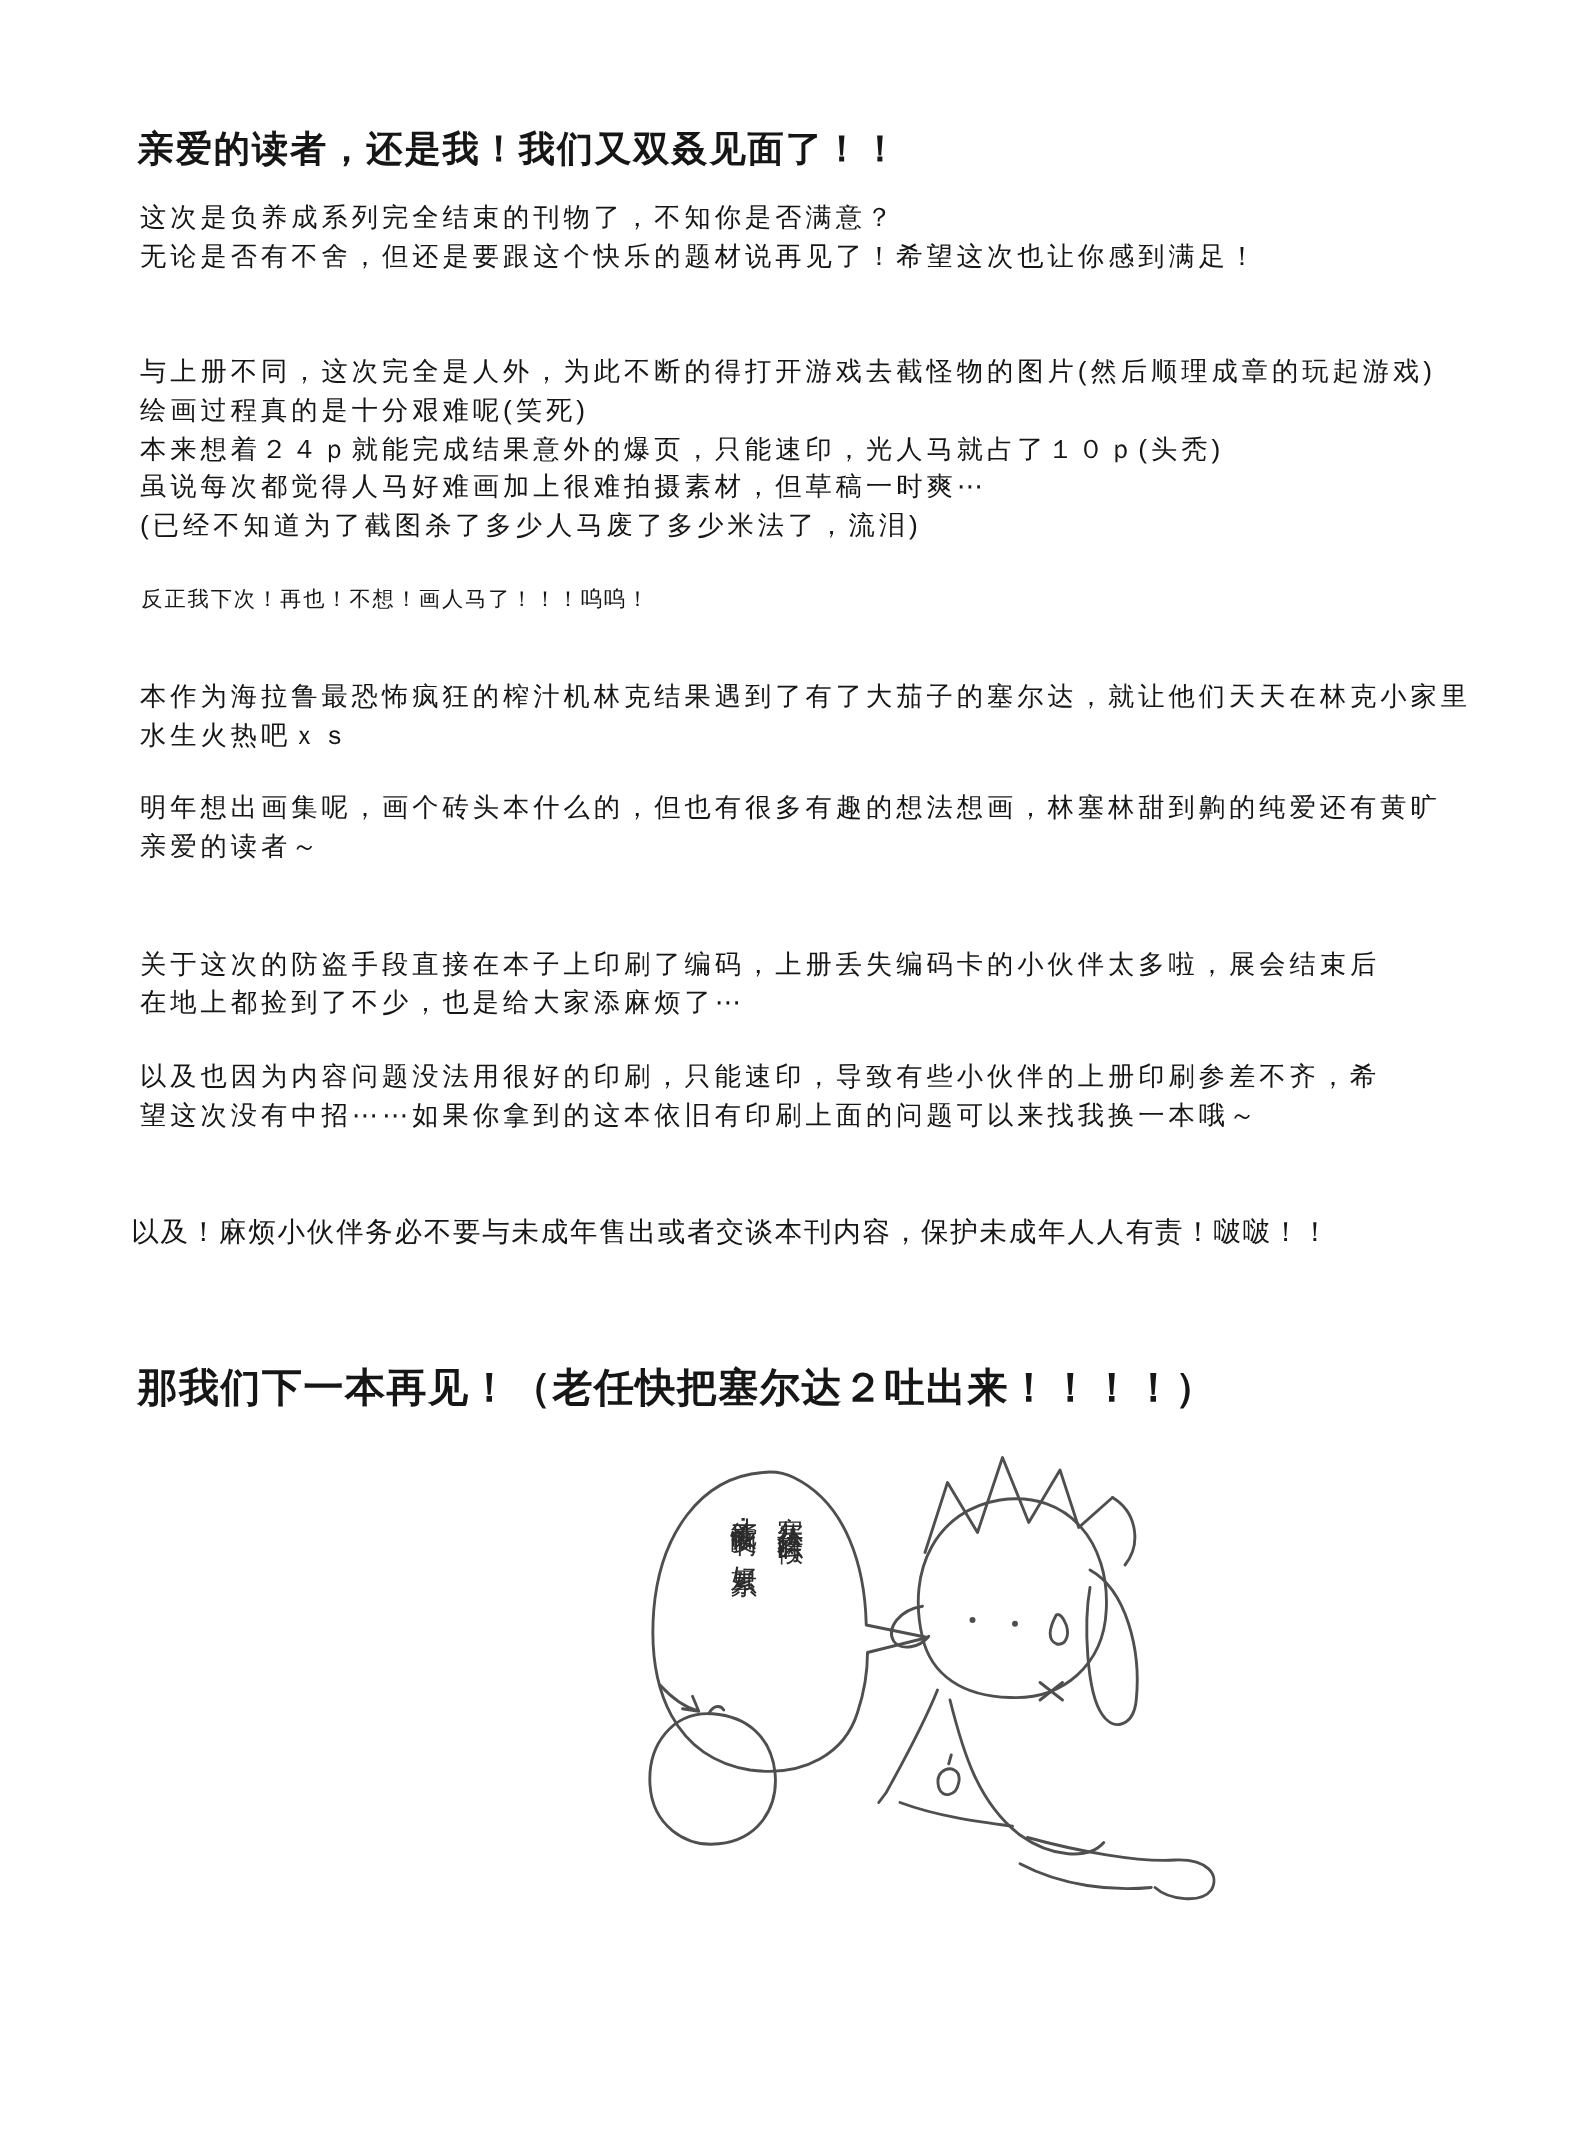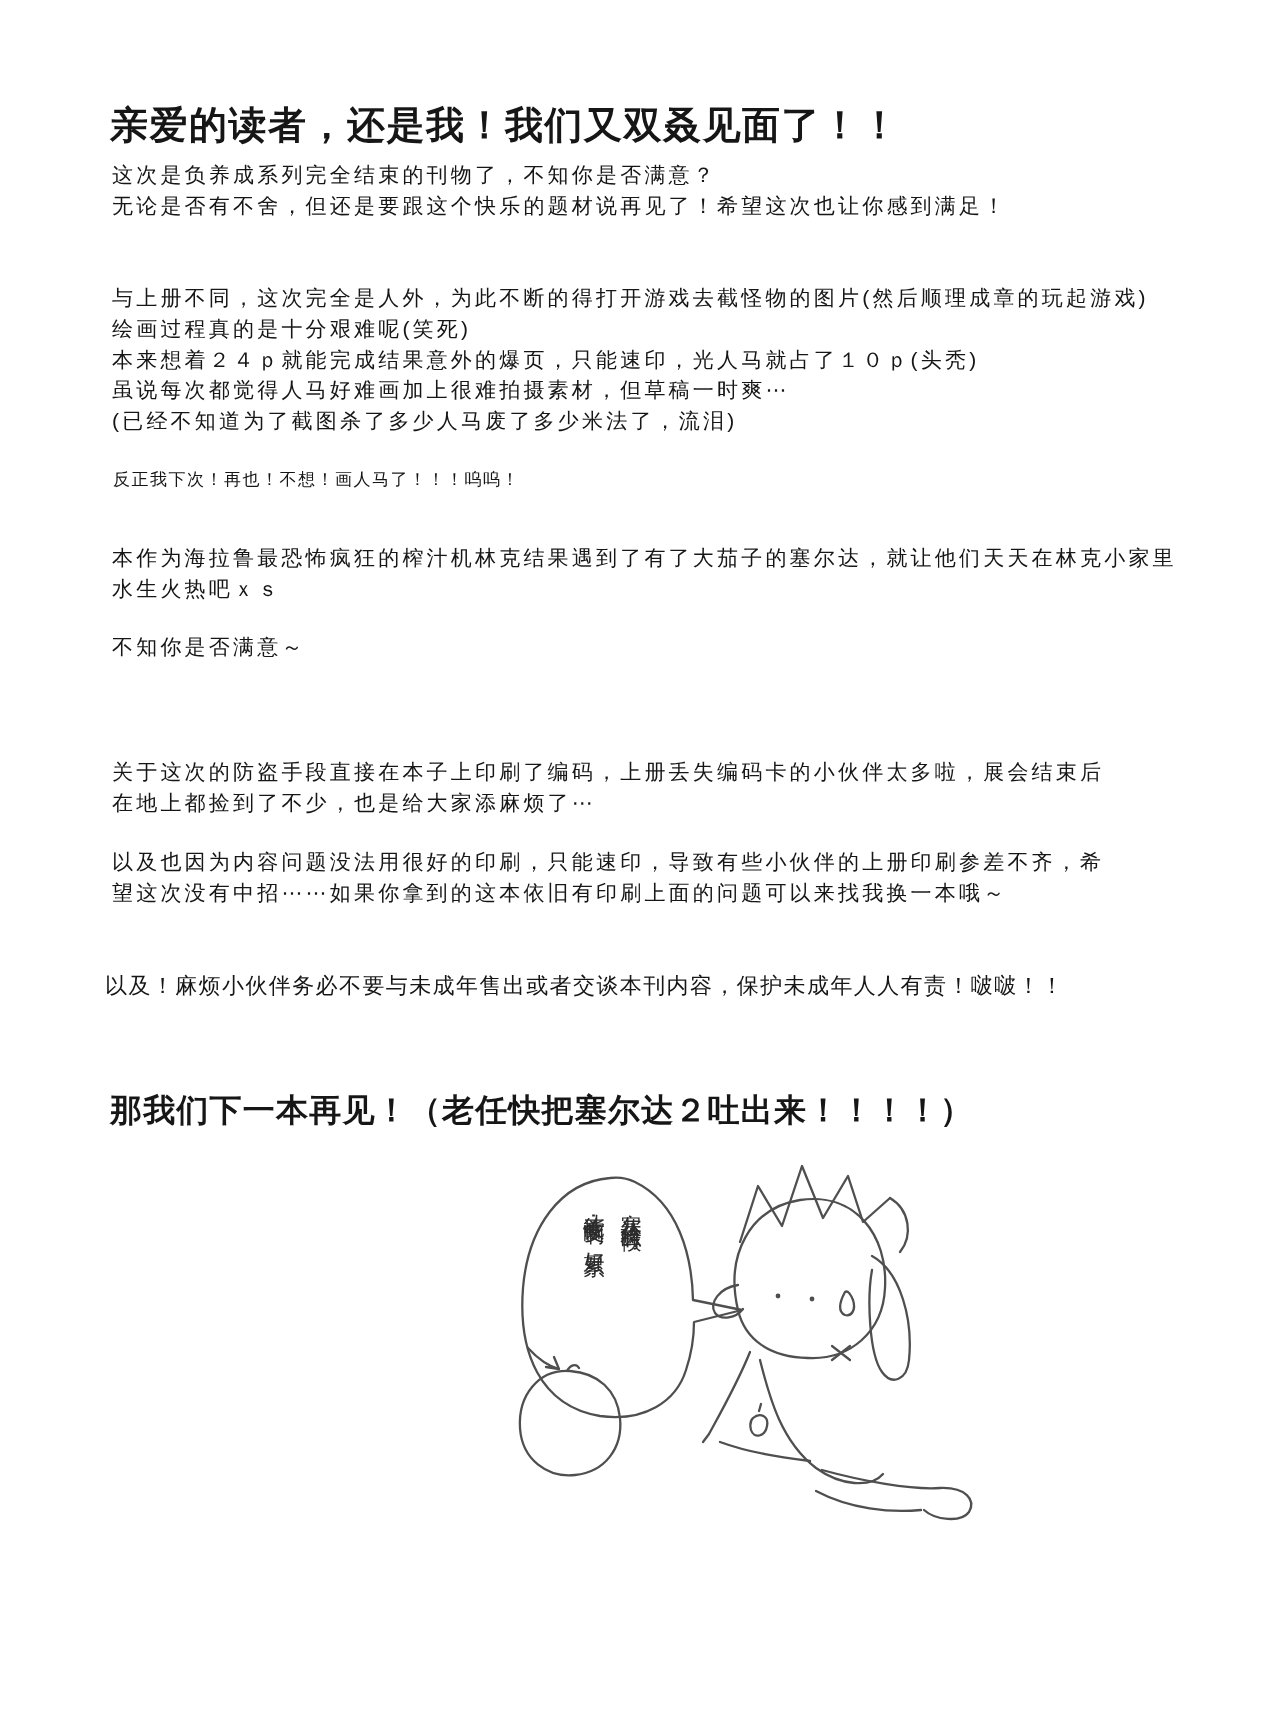--- a/index.html
+++ b/index.html
@@ -5,21 +5,21 @@
   html, body { margin: 0; padding: 0; }
   body {
     width: 1262px; height: 1720px;
     background: #ffffff;
     position: relative;
     font-family: "Liberation Sans", sans-serif;
     color: #161616;
     overflow: hidden;
   }
   .abs { position: absolute; white-space: nowrap; }
-  .title { font-size: 38px; font-weight: bold; letter-spacing: 1.5px; }
+  .title { font-size: 29px; font-weight: bold; letter-spacing: 1.5px; }
   .body-par div { font-size: 21px; letter-spacing: 3.2px; line-height: 30.8px; }
   .shout { font-size: 17px; letter-spacing: 1.5px; }
   .notice { font-size: 22px; letter-spacing: 1.4px; }
   .closing { font-size: 32px; font-weight: bold; letter-spacing: 1.2px; }
   .bubble-text {
     writing-mode: vertical-rl;
     font-size: 21px;
     line-height: 37px;
     letter-spacing: 3px;
     height: 235px;
@@ -46,21 +46,22 @@
 </div>
 
 <div class="abs shout" style="left:113px; top:468px;">反正我下次！再也！不想！画人马了！！！呜呜！</div>
 
 <div class="abs body-par" style="left:112px; top:543px;">
   <div>本作为海拉鲁最恐怖疯狂的榨汁机林克结果遇到了有了大茄子的塞尔达，就让他们天天在林克小家里</div>
   <div>水生火热吧ｘｓ</div>
 </div>
 
 <div class="abs body-par" style="left:112px; top:632px;">
-  <div>不知你是否满意～</div>
+  <div>明年想出画集呢，画个砖头本什么的，但也有很多有趣的想法想画，林塞林甜到齁的纯爱还有黄旷</div>
+  <div>亲爱的读者～</div>
 </div>
 
 <div class="abs body-par" style="left:112px; top:757px;">
   <div>关于这次的防盗手段直接在本子上印刷了编码，上册丢失编码卡的小伙伴太多啦，展会结束后</div>
   <div>在地上都捡到了不少，也是给大家添麻烦了⋯</div>
 </div>
 
 <div class="abs body-par" style="left:112px; top:847px;">
   <div>以及也因为内容问题没法用很好的印刷，只能速印，导致有些小伙伴的上册印刷参差不齐，希</div>
   <div>望这次没有中招⋯⋯如果你拿到的这本依旧有印刷上面的问题可以来找我换一本哦～</div>

